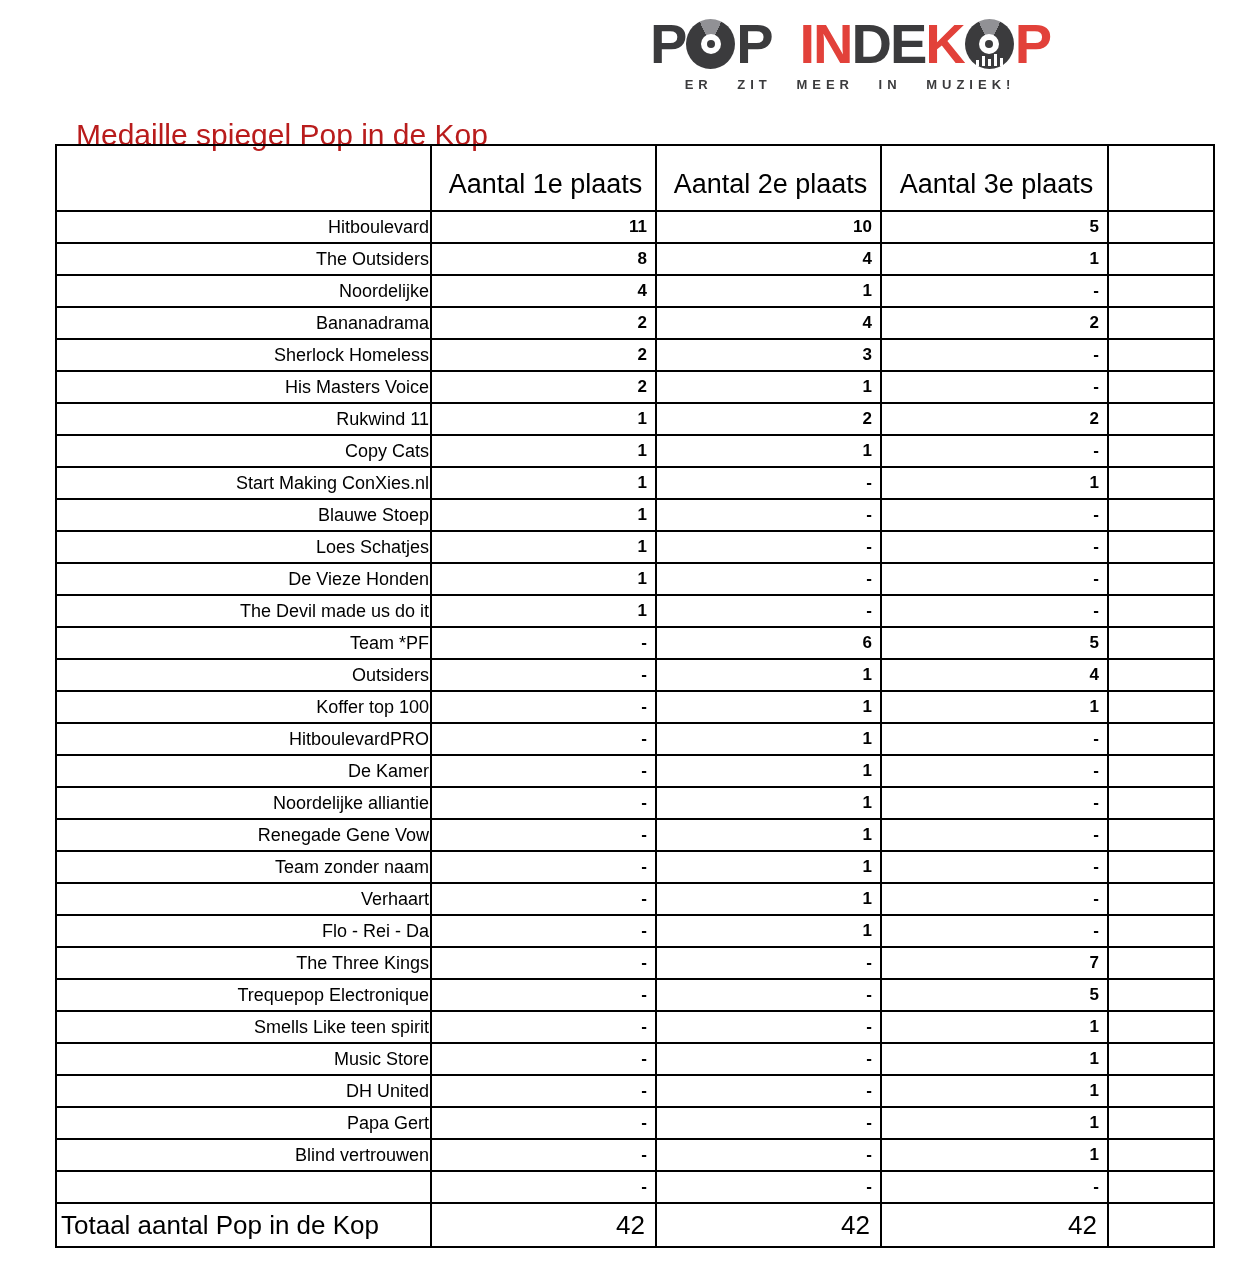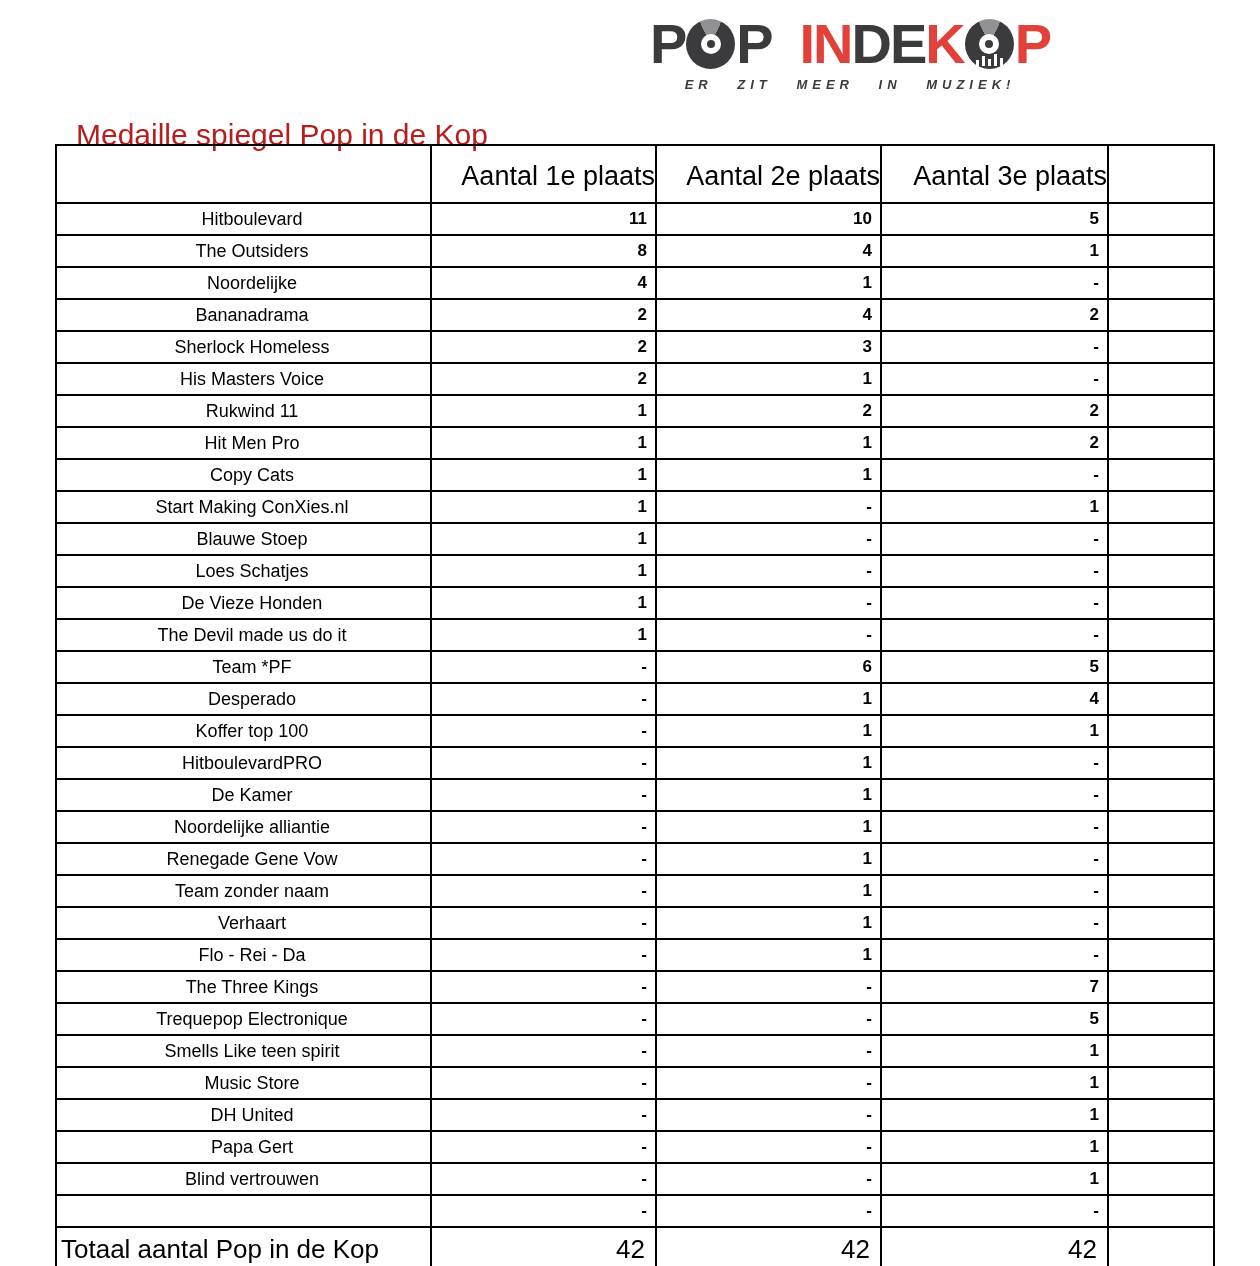--- a/index.html
+++ b/index.html
@@ -40,21 +40,21 @@
     background: #3b3b3d; border-radius: 50%; z-index: 2;
   }
   .skyline {
     position: absolute; left: 9px; right: 9px; bottom: 3px; height: 14px;
     display: flex; align-items: flex-end; justify-content: center; gap: 3px; z-index: 1;
   }
   .skyline i { display: block; width: 3px; background: #ffffff; }
   .logo-tagline {
     margin-top: 3px;
     font-size: 13px; font-weight: bold; color: #3b3b3d;
-    letter-spacing: 5px; word-spacing: 16px; white-space: nowrap; font-style: italic;
+    letter-spacing: 5px; word-spacing: 16px; white-space: nowrap;
   }
 
   
   .title {
     position: absolute; left: 60px; top: 102px;
     margin: 16px; font-size: 30px; font-weight: normal; color: #b91c1c;
   }
 
   
   table.medal {
@@ -66,24 +66,24 @@
   table.medal col.c-num   { width: 225px; }
   table.medal col.c-num3  { width: 227px; }
   table.medal col.c-empty { width: 106px; }
   table.medal th, table.medal td {
     border: 2px solid #000;
     overflow: hidden; white-space: nowrap;
     vertical-align: middle;
   }
   table.medal thead th {
     height: 52px; font-weight: normal; font-size: 27px;
-    text-align: right; padding: 4px 0 0 4px;
+    text-align: center; padding: 12px 0 0 4px;
   }
   table.medal tbody td { height: 28px; }
-  td.name { font-size: 18px; padding-left: 18px; text-align: center; }
+  td.name { font-size: 18px; padding-left: 18px; text-align: right; }
   td.num  { font-size: 17px; font-weight: bold; text-align: right; padding-right: 8px; }
   td.empty-col { background: #fff; }
   tr.total-row td { height: 40px; font-size: 26px; font-weight: normal; }
   tr.total-row td.t-label { padding-left: 4px; text-align: left; }
   tr.total-row td.t-num   { text-align: right; padding-right: 10px; font-weight: normal; }
 </style>
 </head>
 <body>
 
 <div class="page">
@@ -173,27 +173,20 @@
     <td class="empty-col"></td>
   </tr>
         <tr>
     <td class="name">Rukwind 11</td>
     <td class="num">1</td>
     <td class="num">2</td>
     <td class="num">2</td>
     <td class="empty-col"></td>
   </tr>
         <tr>
-    <td class="name">Hit Men Pro</td>
-    <td class="num">1</td>
-    <td class="num">1</td>
-    <td class="num">2</td>
-    <td class="empty-col"></td>
-  </tr>
-        <tr>
     <td class="name">Copy Cats</td>
     <td class="num">1</td>
     <td class="num">1</td>
     <td class="num">-</td>
     <td class="empty-col"></td>
   </tr>
         <tr>
     <td class="name">Start Making ConXies.nl</td>
     <td class="num">1</td>
     <td class="num">-</td>
@@ -229,21 +222,21 @@
     <td class="empty-col"></td>
   </tr>
         <tr>
     <td class="name">Team *PF</td>
     <td class="num">-</td>
     <td class="num">6</td>
     <td class="num">5</td>
     <td class="empty-col"></td>
   </tr>
         <tr>
-    <td class="name">Desperado</td>
+    <td class="name">Outsiders</td>
     <td class="num">-</td>
     <td class="num">1</td>
     <td class="num">4</td>
     <td class="empty-col"></td>
   </tr>
         <tr>
     <td class="name">Koffer top 100</td>
     <td class="num">-</td>
     <td class="num">1</td>
     <td class="num">1</td>

